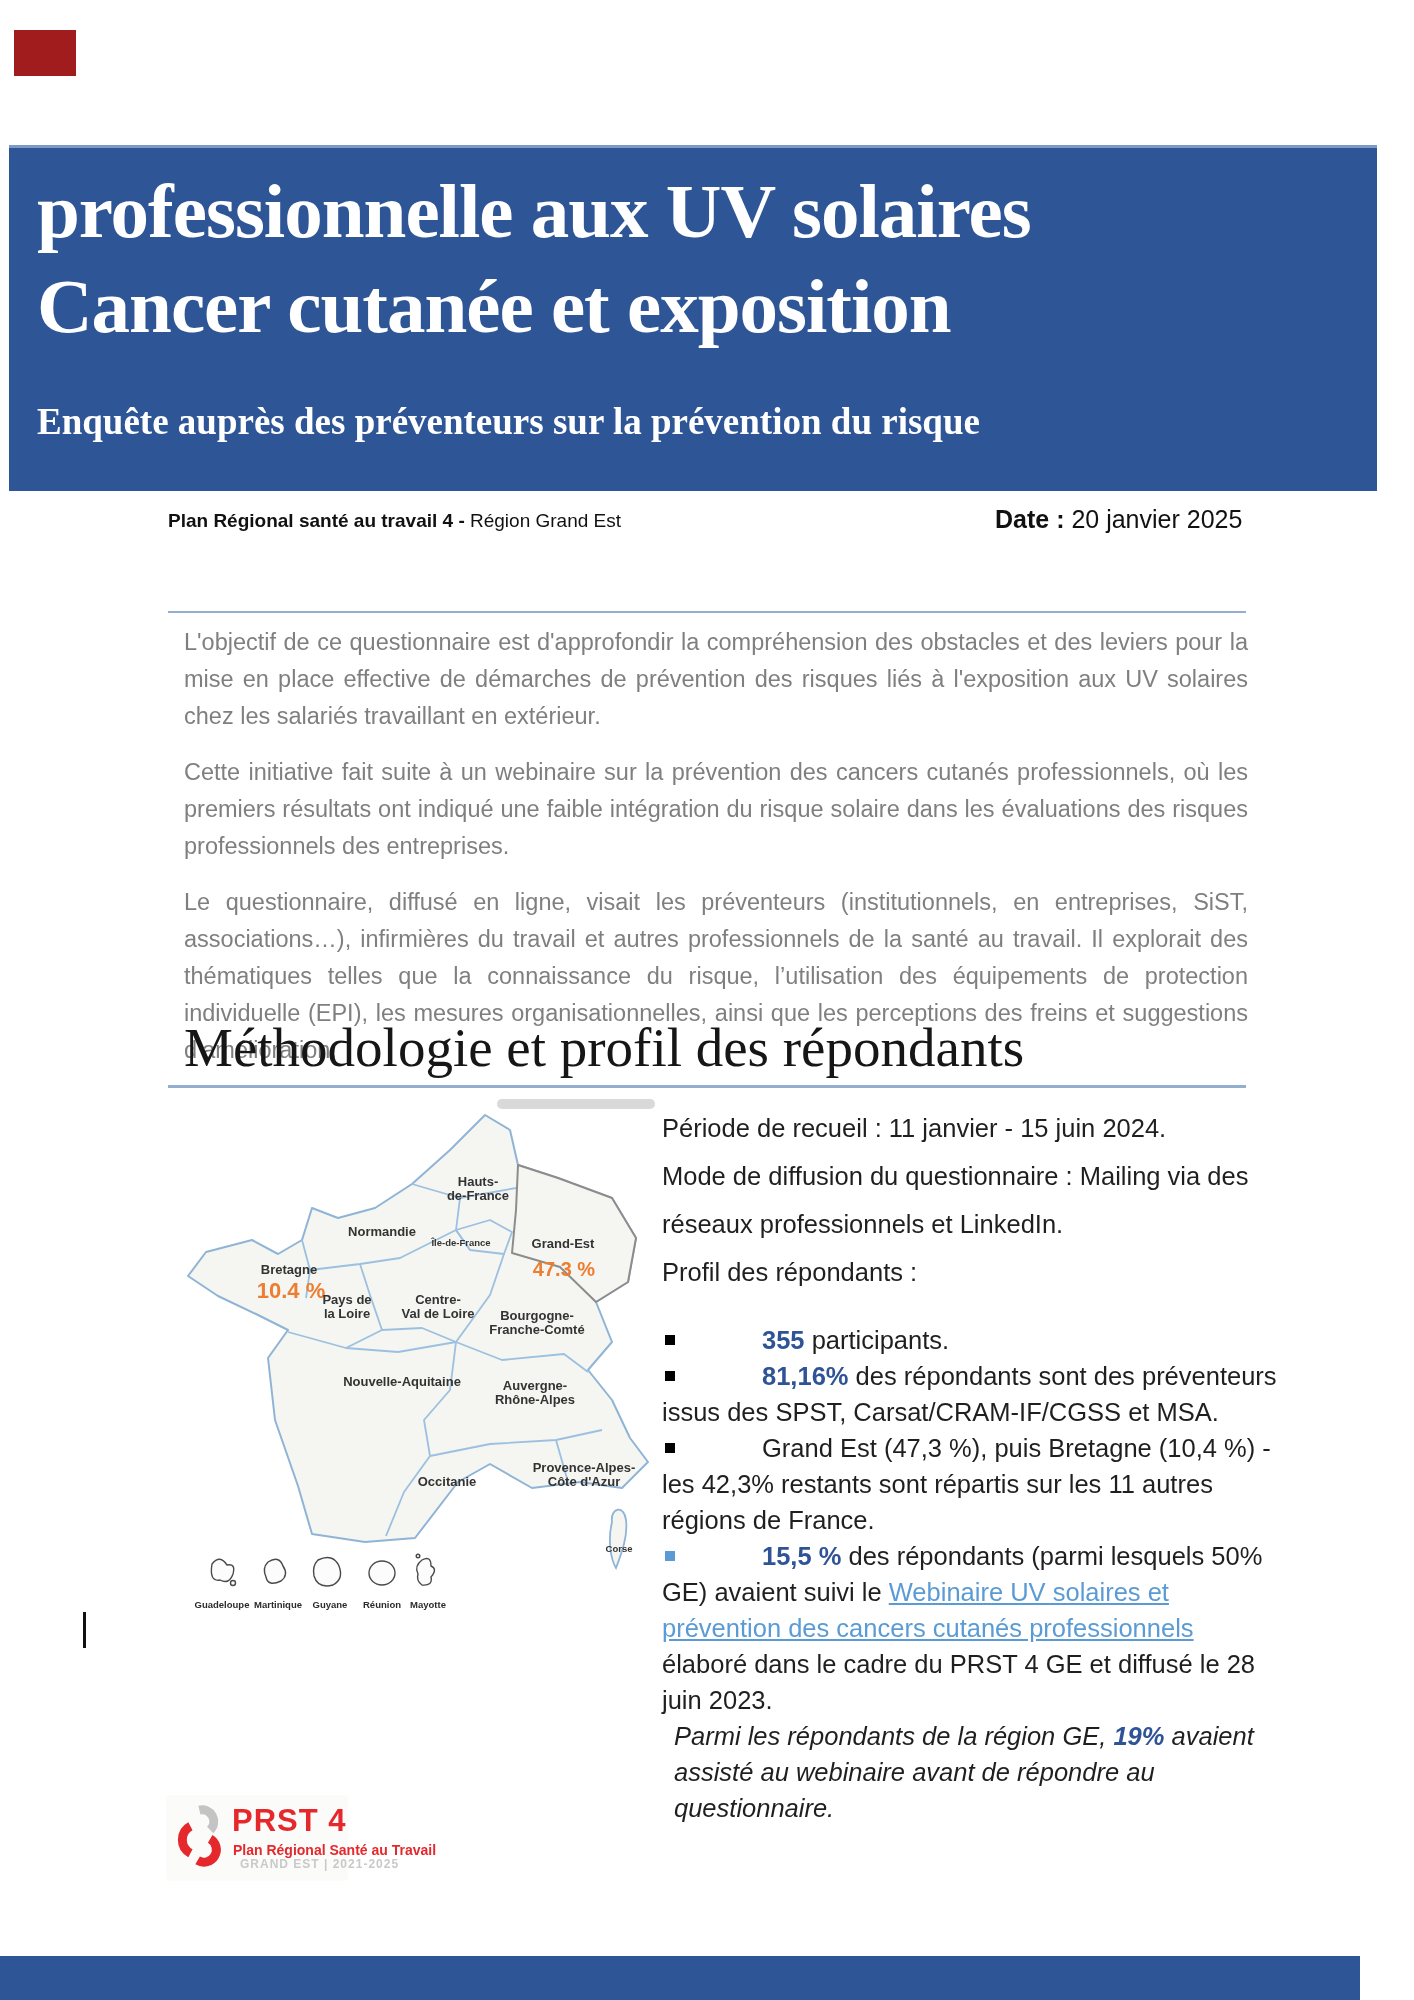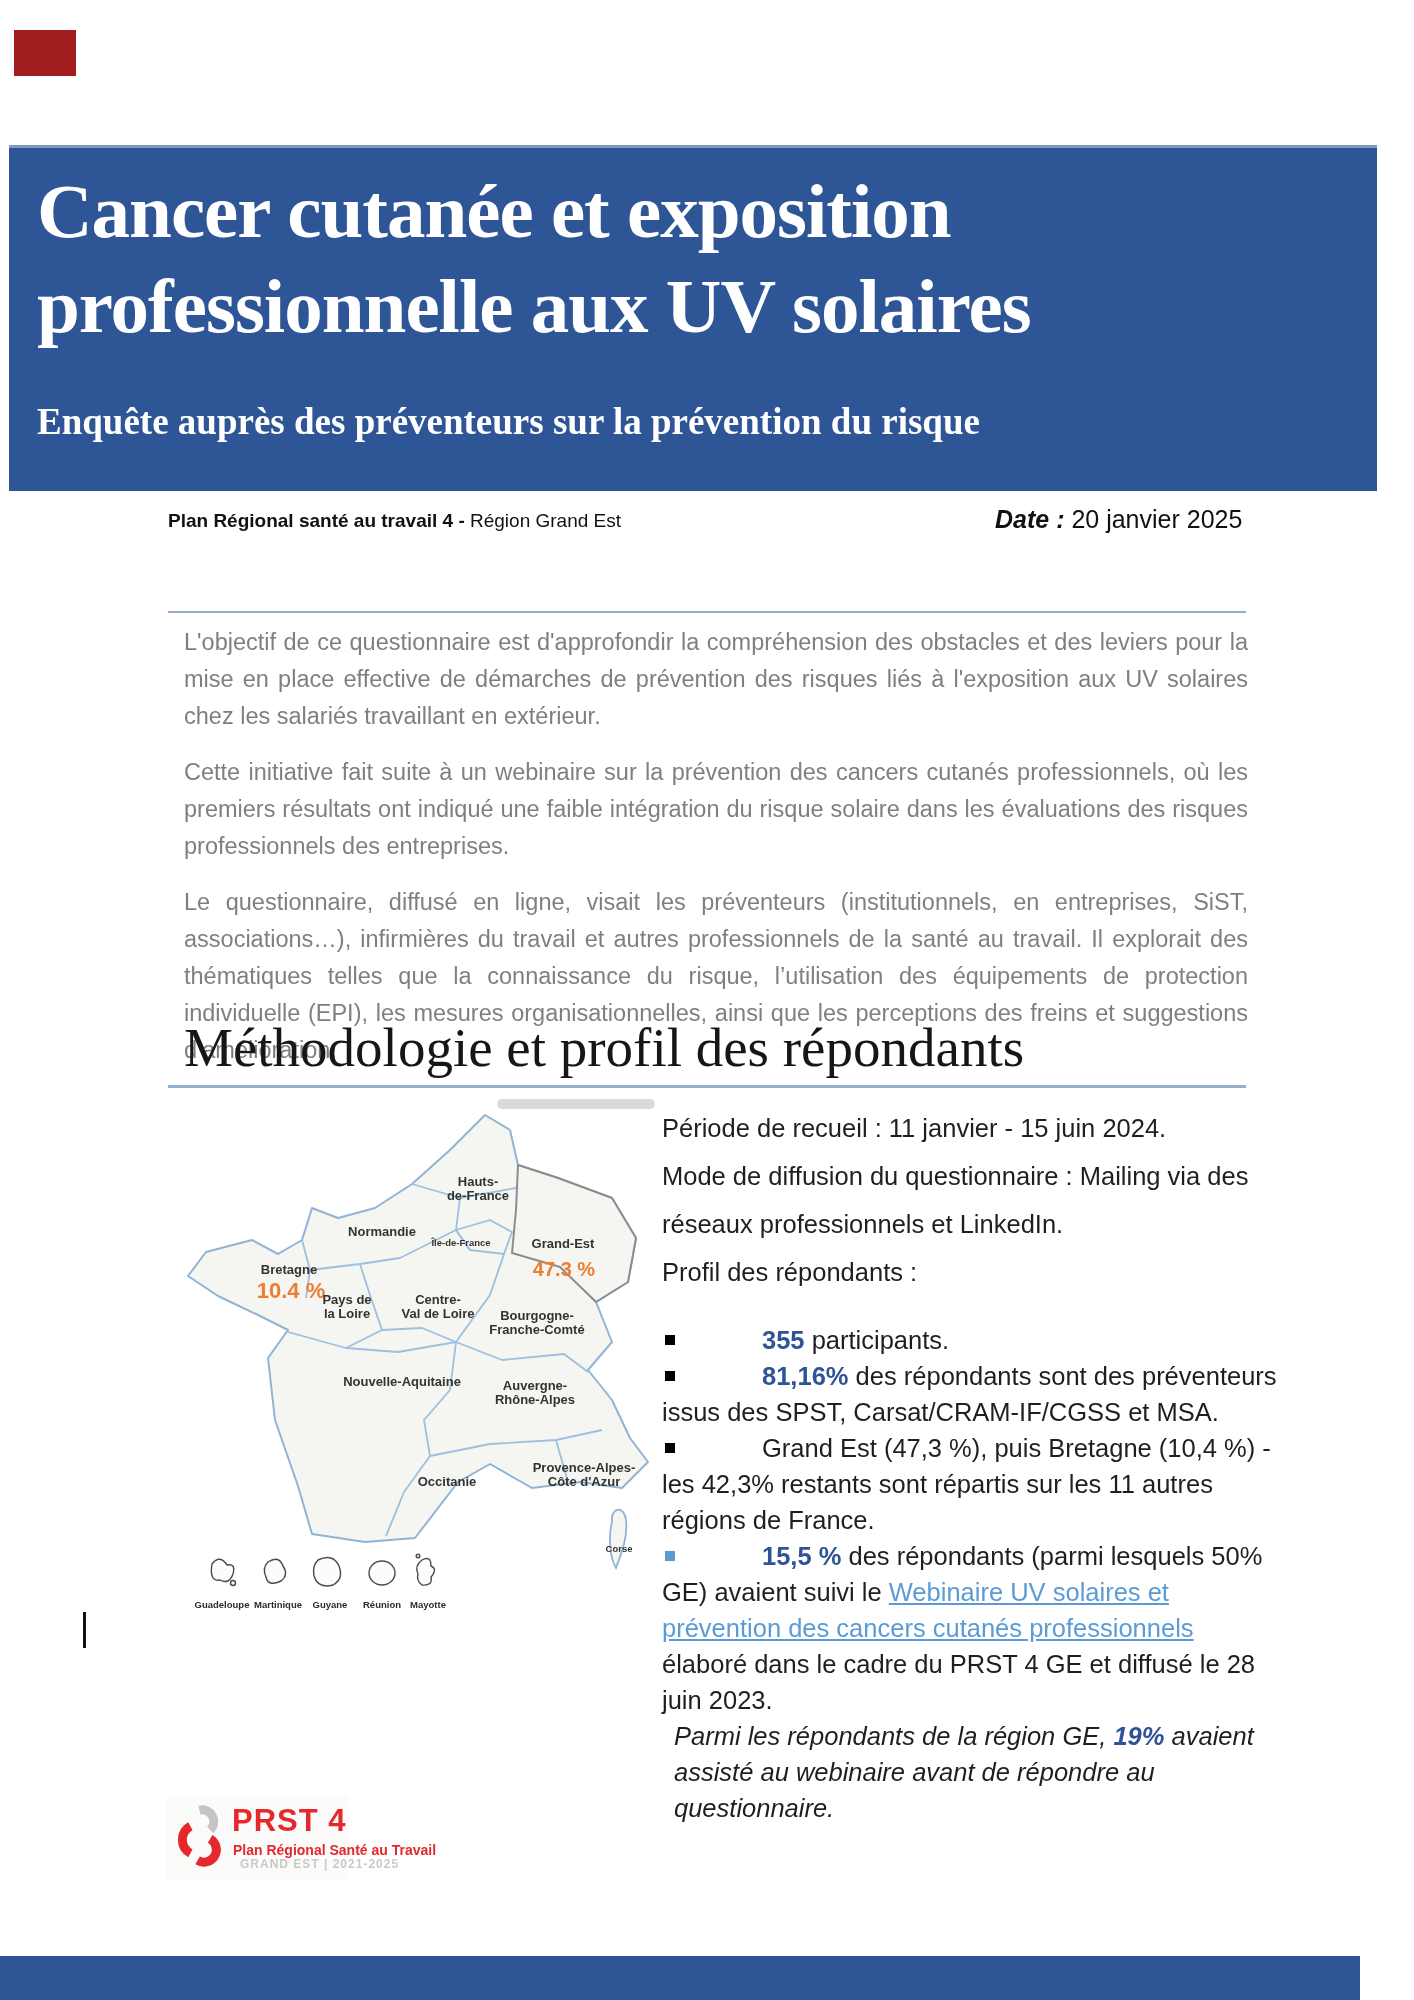--- a/index.html
+++ b/index.html
@@ -28,21 +28,21 @@
   .banner-subtitle {
     position:absolute; left:28px; top:252px;
     font-family:"Liberation Serif", serif; font-weight:bold;
     font-size:37px; color:#ffffff; white-space:nowrap;
   }
 
   
   .meta-plan { position:absolute; left:168px; top:510px; font-size:19px; color:#111; }
   .meta-plan .b { font-weight:bold; }
   .meta-date { position:absolute; left:995px; top:505px; font-size:25px; color:#111; }
-  .meta-date .b { font-weight:bold;font-style:italic; }
+  .meta-date .b { font-weight:bold; }
 
   .rule1 { position:absolute; left:168px; top:611px; width:1078px; height:2px; background:#94AECE; }
   .rule2 { position:absolute; left:168px; top:1085px; width:1078px; height:3px; background:#94AECE; }
 
   
   .intro {
     position:absolute; left:168px; top:624px; width:1080px;
     font-size:23.5px; line-height:37px; color:#7F7F7F; text-align:justify;
   }
   .intro p { margin:0 0 19px 16px; }
@@ -87,22 +87,22 @@
   
   .bottom-bar { position:absolute; left:0; top:1956px; width:1360px; height:44px; background:#2E5596; }
 </style>
 </head>
 <body>
 
 <div class="top-marker"></div>
 
 <div class="banner">
   <div class="banner-title">
+    <div>professionnelle aux UV solaires</div>
     <div>Cancer cutanée et exposition</div>
-    <div>professionnelle aux UV solaires</div>
   </div>
   <div class="banner-subtitle">Enquête auprès des préventeurs sur la prévention du risque</div>
 </div>
 
 <div class="meta-plan"><span class="b">Plan Régional santé au travail 4 - </span><span>Région Grand Est</span></div>
 <div class="meta-date"><span class="b">Date : </span><span>20 janvier 2025</span></div>
 
 <div class="rule1"></div>
 
 <div class="intro">

